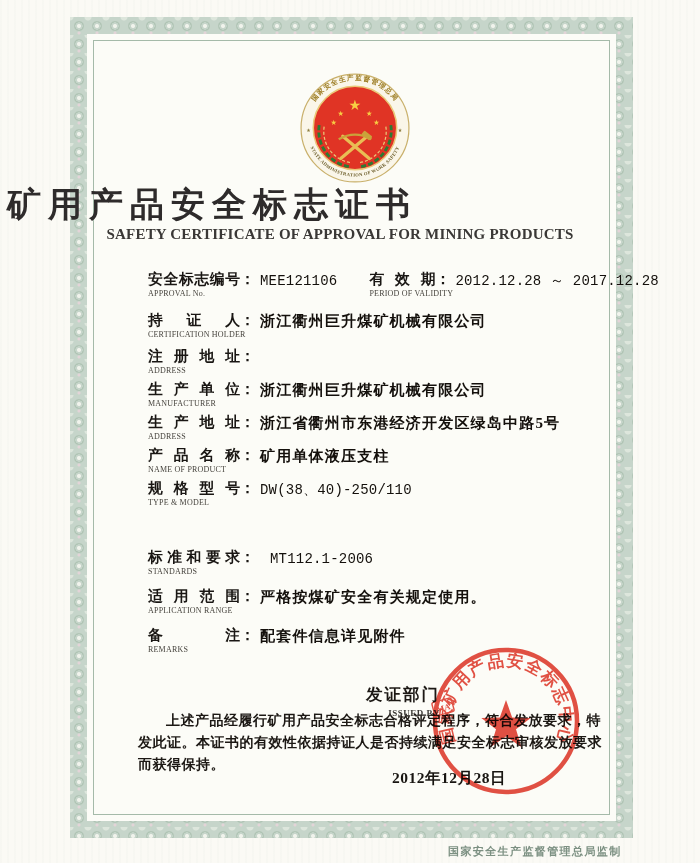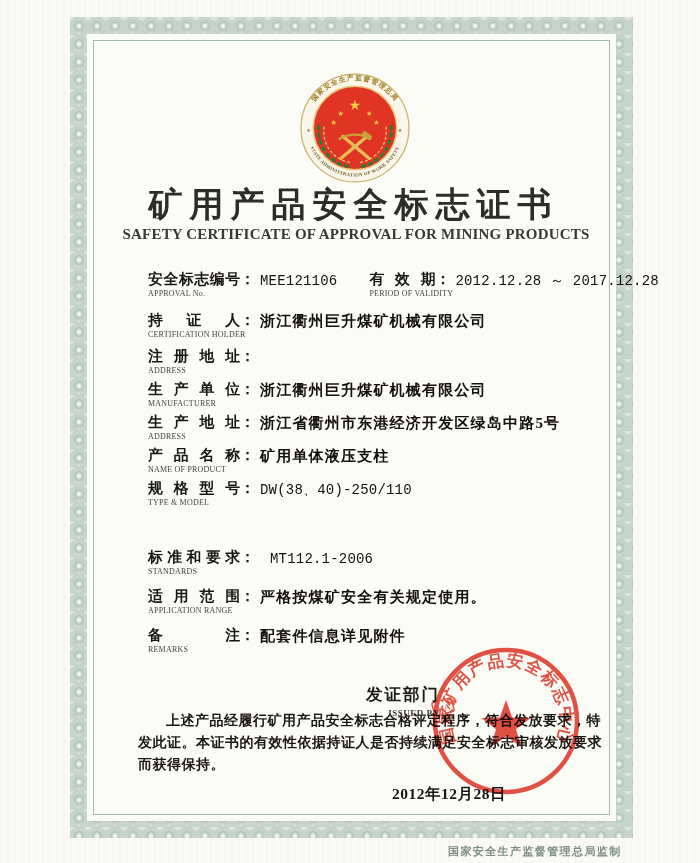--- a/index.html
+++ b/index.html
@@ -15,23 +15,23 @@
           radial-gradient(circle at 9px 9px,transparent 3.5px,#a9bfae 4px,transparent 5.5px),
           radial-gradient(circle at 0 0,#dde6dc 3px,transparent 4px),
           radial-gradient(circle at 18px 0,#dde6dc 3px,transparent 4px),
           radial-gradient(circle at 9px 16px,#e3d4d8 1px,transparent 2px);
         background-size:18px 18px;}
   .frame-inner{position:absolute;left:87px;top:34px;width:529px;height:787px;background:#fcfcf7;}
   .frame-line{position:absolute;left:93px;top:40px;width:515px;height:773px;border:1.5px solid #a5baa9;}
   
   .emblem{position:absolute;left:298px;top:71px;width:114px;height:114px;}
   
-  .title-cn{position:absolute;left:0;top:182px;width:700px;text-align:center;
+  .title-cn{position:absolute;left:0;top:182px;width:700px;text-align:left;
         font-size:34px;font-weight:700;letter-spacing:7px;color:#2e2b2b;margin:0;padding-left:7px;box-sizing:border-box;}
-  .title-en{position:absolute;left:16px;top:226px;width:680px;text-align:center;
+  .title-en{position:absolute;left:0;top:226px;width:680px;text-align:center;
         font-size:15px;font-weight:700;letter-spacing:.2px;color:#3a3836;margin:0;}
   
   .field-row{position:absolute;left:148px;display:flex;align-items:flex-start;}
   .lbl{width:92px;flex:none;}
   .lbl.narrow{width:66px;}
   .cn{font-size:14.8px;font-weight:700;color:#191613;line-height:17px;
       text-align:justify;text-align-last:justify;}
   .en{font-size:8px;font-weight:400;color:#46433d;letter-spacing:.2px;margin-top:1px;white-space:nowrap;}
   .colon{font-size:15px;font-weight:700;color:#191613;flex:none;margin-right:5px;line-height:17px;}
   .val-cn{font-size:15px;font-weight:600;color:#14100c;letter-spacing:1.2px;margin-top:1px;line-height:17px;}
@@ -39,21 +39,21 @@
         font-size:14px;color:#14100c;letter-spacing:.2px;margin-top:2px;line-height:16px;}
   .val-pad{padding-left:10px;}
   .vgroup{position:relative;margin-left:32px;display:flex;align-items:flex-start;}
   
   .declaration{position:absolute;left:138px;top:668px;width:468px;
         font-size:14px;font-weight:600;color:#1c1814;line-height:22px;
         text-indent:2em;letter-spacing:.5px;margin-top:42px;}
   .issued{position:absolute;left:320px;top:684px;width:120px;text-align:right;}
   .issued .cn2{font-size:16.5px;font-weight:700;letter-spacing:2px;color:#1c1814;}
   .issued .en2{font-size:9px;font-weight:700;letter-spacing:.5px;color:#3c3a36;margin-top:2px;}
-  .issue-date{position:absolute;left:392px;top:768px;font-size:15.5px;font-weight:600;color:#181511;letter-spacing:.5px;margin-top:16px;}
+  .issue-date{position:absolute;left:392px;top:768px;font-size:15.5px;font-weight:600;color:#181511;letter-spacing:.5px;}
   .seal{position:absolute;left:427px;top:642px;width:158px;height:158px;
         opacity:.88;mix-blend-mode:multiply;}
   .footer-note{position:absolute;left:448px;top:844px;font-size:11px;font-weight:700;
         letter-spacing:1.4px;color:#7c9082;}
 </style>
 </head>
 <body>
 
 <div class="page">
 

